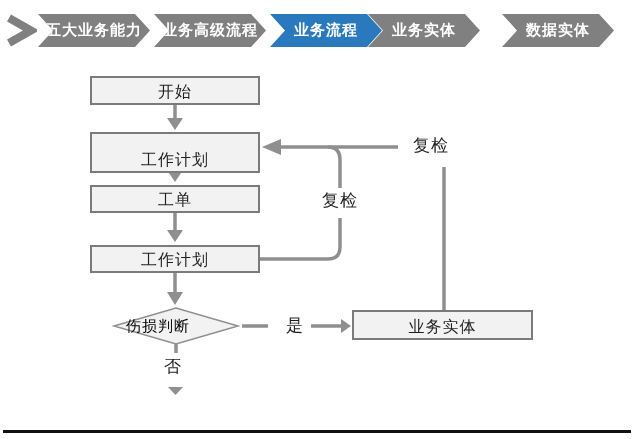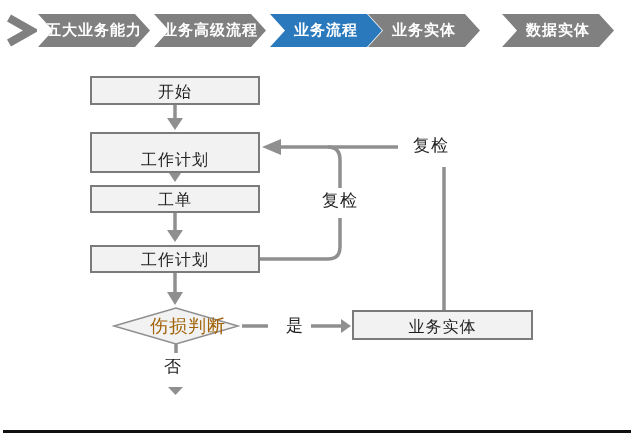--- a/index.html
+++ b/index.html
@@ -33,22 +33,22 @@
   
   #edges{position:absolute;left:0;top:0;pointer-events:none;}
   .edge{stroke:#8f8f8f;stroke-width:3.5;fill:none;}
   .head{fill:#8f8f8f;stroke:none;}
   .diamond{fill:#f2f2f2;stroke:#8f8f8f;stroke-width:1.5;}
   
   .flabel{
     position:absolute;font-size:17px;color:#1f1f1f;
     display:flex;align-items:flex-start;justify-content:center;letter-spacing:1px;
   }
-  #label-decision{left:126px;top:315px;width:100px;height:22px;font-size:18px;color:#a16207;
-    position:absolute;display:flex;align-items:center;justify-content:flex-end;letter-spacing:1px;}
+  #label-decision{left:126px;top:315px;width:100px;height:22px;font-size:15px;color:#000000;
+    position:absolute;display:flex;align-items:center;justify-content:flex-start;letter-spacing:1px;}
   #label-yes{left:281px;top:314px;width:28px;height:22px;}
   #label-no {left:159px;top:355px;width:28px;height:22px;}
   #label-recheck-inner{left:321px;top:189px;width:38px;height:23px;}
   #label-recheck-outer{left:412px;top:134px;width:38px;height:23px;}
   
   #bottom-rule{position:absolute;left:3px;top:430px;width:628px;height:3px;background:#111;}
 </style>
 </head>
 <body>
 

